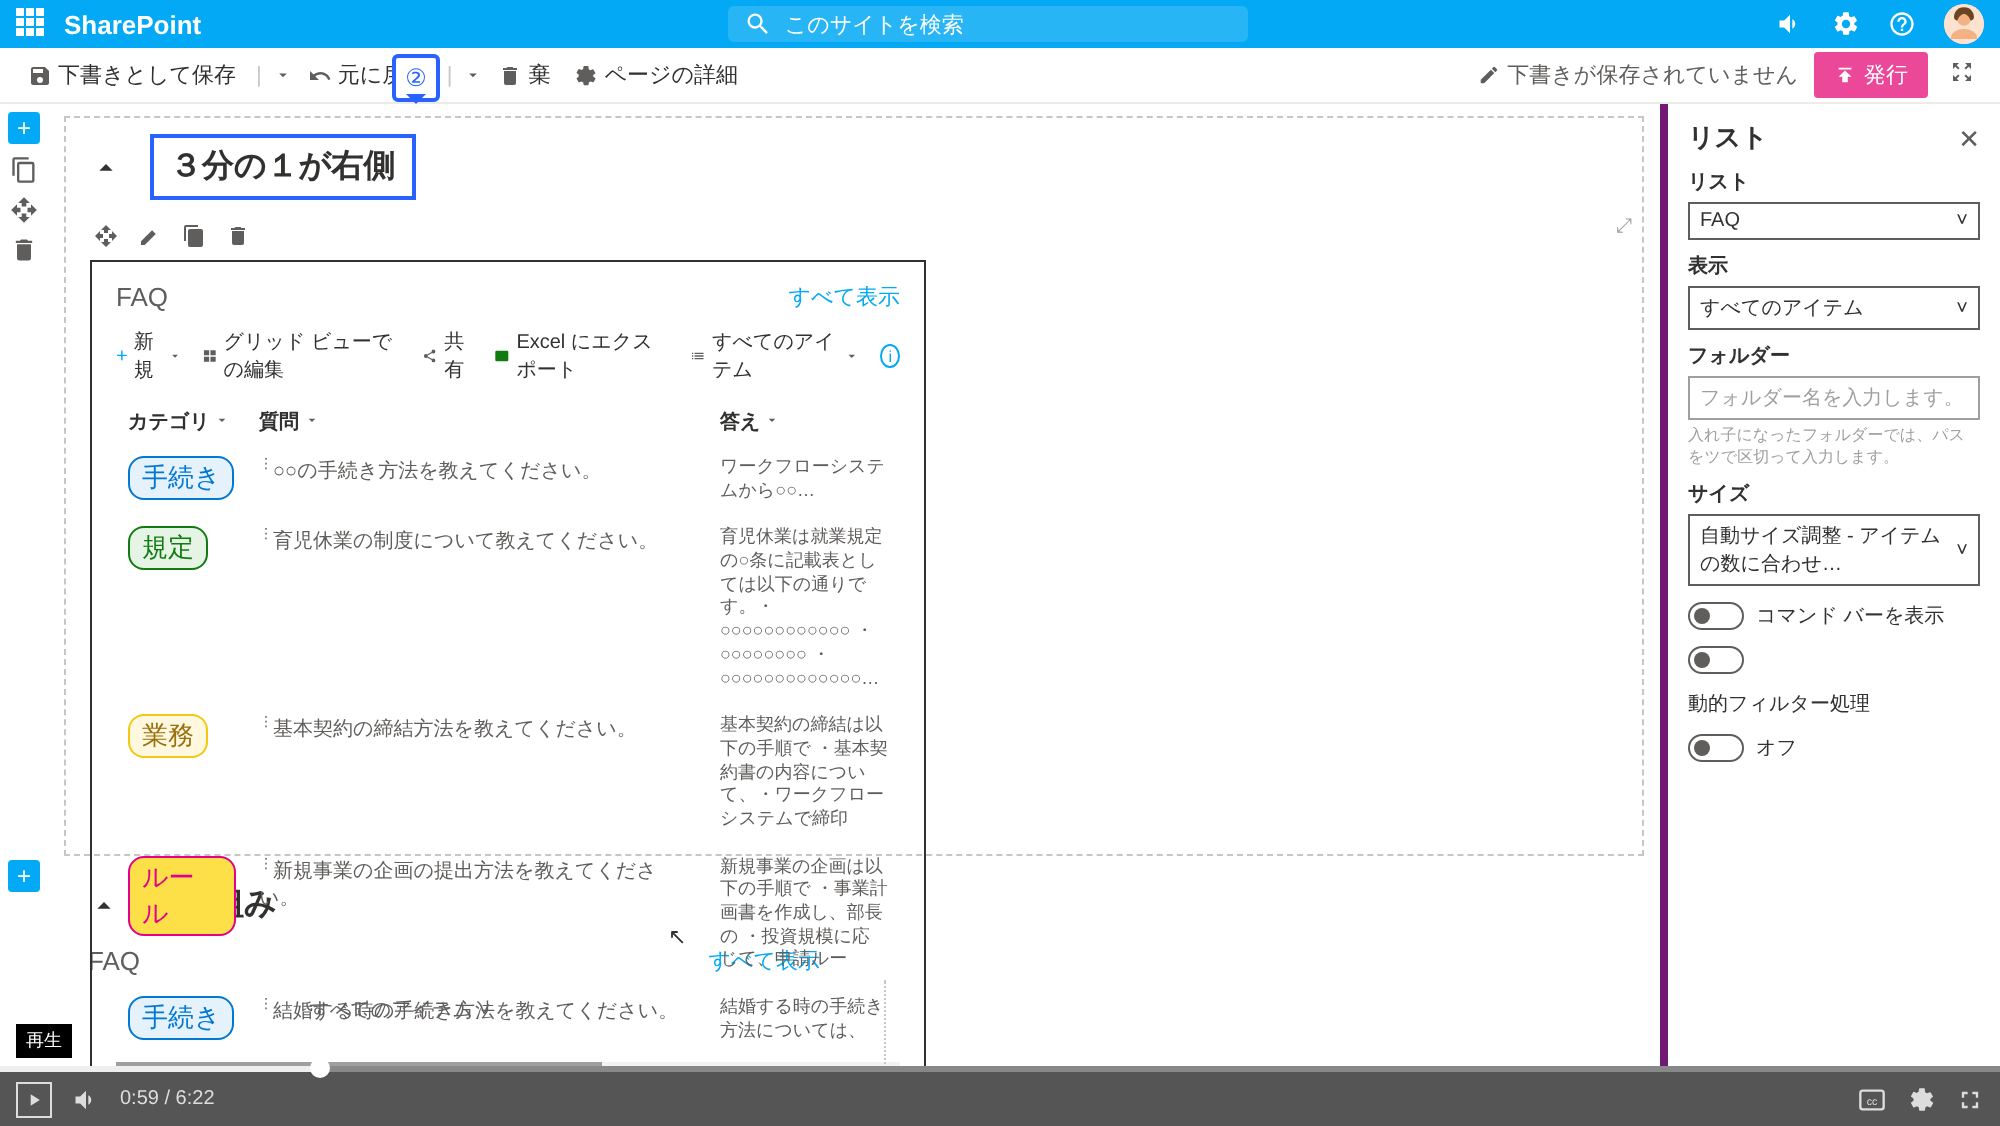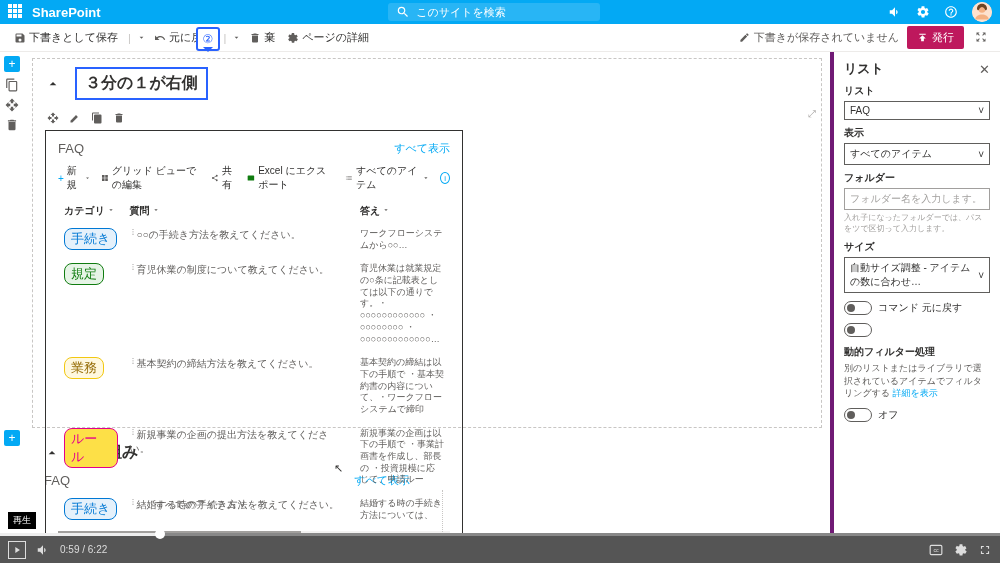--- a/index.html
+++ b/index.html
@@ -5,35 +5,35 @@
     * { box-sizing: border-box; margin: 0; padding: 0; }
     body { font-family: "Segoe UI", -apple-system, sans-serif; font-size: 13px; color: #323130; background: #fff; width: 1000px; height: 563px; overflow: hidden; position: relative; }
     
     
     .topbar { background: #03A9F4; height: 24px; display: flex; align-items: center; color: #fff; padding: 0 8px; }
     .topbar-left { display: flex; align-items: center; gap: 8px; }
     .waffle { width: 16px; height: 16px; display: grid; grid-template-columns: repeat(3,4px); grid-template-rows: repeat(3,4px); gap: 1px; }
     .waffle span { background: #fff; }
     .app-name { font-weight: 600; font-size: 13px; }
     .search-wrap { flex: 1; display: flex; justify-content: center; }
-    .search { background: rgba(255,255,255,0.15); border-radius: 3px; width: 212px; height: 18px; display: flex; align-items: center; padding: 0 8px; color: #fff; font-size: 11px; gap: 6px; }
+    .search { background: rgba(255,255,255,0.15); border-radius: 3px; width: 260px; height: 18px; display: flex; align-items: center; padding: 0 8px; color: #fff; font-size: 11px; gap: 6px; }
     .topbar-right { display: flex; align-items: center; gap: 14px; }
     .ticon { width: 14px; height: 14px; fill: #fff; display: block; }
     .avatar { width: 20px; height: 20px; border-radius: 50%; background: #fde2cf; display: flex; align-items: center; justify-content: center; overflow: hidden; }
     .avatar svg { width: 20px; height: 20px; }
     
     
     .cmdbar { height: 28px; border-bottom: 1px solid #edebe9; display: flex; padding: 0 10px; font-size: 11px; }
     .cmdbar-left { display: flex; align-items: center; gap: 4px; }
     .cmdbtn { display: flex; align-items: center; gap: 3px; padding: 3px 4px; cursor: pointer; color: #323130; }
     .cmdbtn svg { width: 12px; height: 12px; fill: #605e5c; }
     .divpipe { color: #c8c6c4; margin: 0 2px; }
     .cmdbar-right { margin-left: auto; display: flex; align-items: center; gap: 8px; }
     .draft-warn { color: #605e5c; font-size: 11px; display: flex; align-items: center; gap: 4px; }
-    .publish-btn { background: #be185d; color: #fff; padding: 4px 10px; border-radius: 2px; font-size: 11px; display: flex; align-items: center; gap: 4px; }
+    .publish-btn { background: #ec4899; color: #fff; padding: 4px 10px; border-radius: 2px; font-size: 11px; display: flex; align-items: center; gap: 4px; }
     .expand-icon { padding: 3px; }
     
     .annotation { position: absolute; border: 2px solid #2962ff; background: #fff; color: #2962ff; width: 24px; height: 24px; border-radius: 3px; display: flex; align-items: center; justify-content: center; font-size: 12px; z-index: 50; left: 196px; top: 27px; }
     .annotation::after { content: ''; position: absolute; bottom: -8px; left: 50%; transform: translateX(-50%); border: 5px solid transparent; border-top-color: #2962ff; }
     
     
     .main { display: flex; height: calc(100% - 52px - 30px); }
     .leftrail { width: 24px; display: flex; flex-direction: column; align-items: center; padding-top: 4px; gap: 6px; position: relative; }
     .rail-add { width: 16px; height: 16px; background: #03A9F4; color: #fff; border-radius: 2px; display: flex; align-items: center; justify-content: center; font-size: 12px; }
     .rail-icon { width: 14px; height: 14px; fill: #605e5c; }
@@ -87,21 +87,21 @@
     .panel-head { display: flex; justify-content: space-between; align-items: center; margin-bottom: 6px; }
     .panel-title { font-weight: 700; font-size: 13px; }
     .panel-close { cursor: pointer; color: #605e5c; font-size: 13px; }
     .panel-label { font-weight: 600; font-size: 10px; margin: 6px 0 3px 0; }
     .panel-select { border: 1px solid #605e5c; padding: 3px 5px; font-size: 10px; display: flex; justify-content: space-between; align-items: center; }
     .panel-input { border: 1px solid #a19f9d; padding: 3px 5px; font-size: 10px; color: #a19f9d; }
     .panel-help { font-size: 8px; color: #a19f9d; margin-top: 2px; }
     .toggle-row { display: flex; align-items: center; gap: 6px; margin: 8px 0; font-size: 10px; }
     .toggle { width: 28px; height: 14px; border: 1px solid #605e5c; border-radius: 8px; position: relative; }
     .toggle-knob { width: 8px; height: 8px; border-radius: 50%; background: #605e5c; position: absolute; top: 2px; left: 2px; }
-    .panel-section-title { font-weight: 700; font-size: 10px; margin-top: 8px; }
+    .panel-section-title { font-weight: 400; font-size: 10px; margin-top: 8px; }
     .panel-desc { font-size: 9px; color: #605e5c; margin-top: 3px; line-height: 1.4; }
     .panel-link { color: #03A9F4; }
     
     
     .playback-tag { position: absolute; left: 8px; bottom: 34px; background: #000; color: #fff; font-size: 9px; padding: 2px 5px; }
     .vidbar { position: absolute; bottom: 0; left: 0; right: 0; height: 30px; background: #555; }
     .progress { height: 3px; background: #888; position: relative; }
     .progress-fill { height: 100%; width: 16%; background: #eee; position: relative; }
     .progress-fill::after { content: ''; position: absolute; right: -5px; top: -4px; width: 10px; height: 10px; background: #fff; border-radius: 50%; }
     .vidctrl { display: flex; align-items: center; height: 27px; padding: 0 8px; color: #ddd; gap: 10px; font-size: 10px; }
@@ -389,29 +389,28 @@
     <div class="panel-help">入れ子になったフォルダーでは、パスをツで区切って入力します。</div>
     <div class="panel-label">サイズ</div>
     <div class="panel-select">
         <span>自動サイズ調整 - アイテムの数に合わせ…</span>
         <span>˅</span>
       </div>
     <div class="toggle-row">
       <div class="toggle">
           <div class="toggle-knob"></div>
         </div>
-      <span>コマンド 元に戻す</span>
+      <span>コマンド バーを表示</span>
     </div>
     <div class="toggle-row">
       <div class="toggle">
           <div class="toggle-knob"></div>
         </div>
     </div>
     <div class="panel-section-title">動的フィルター処理</div>
-    <div class="panel-desc"><span>別のリストまたはライブラリで選択されているアイテムでフィルタリングする</span> <span class="panel-link">詳細を表示</span></div>
     <div class="toggle-row">
       <div class="toggle">
           <div class="toggle-knob"></div>
         </div>
       <span>オフ</span>
     </div>
   </div>
 </div>
 
 <div class="playback-tag">再生</div>

